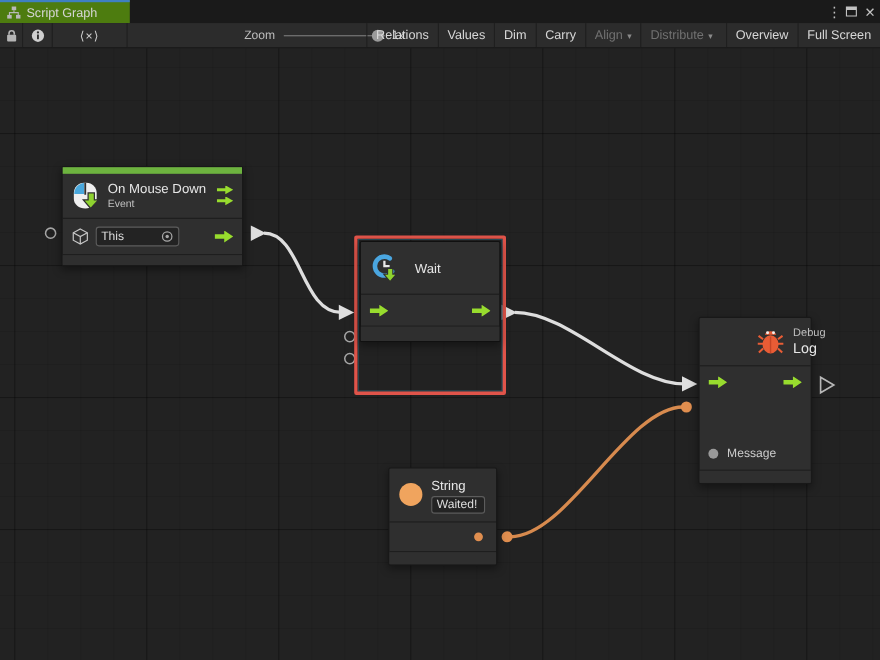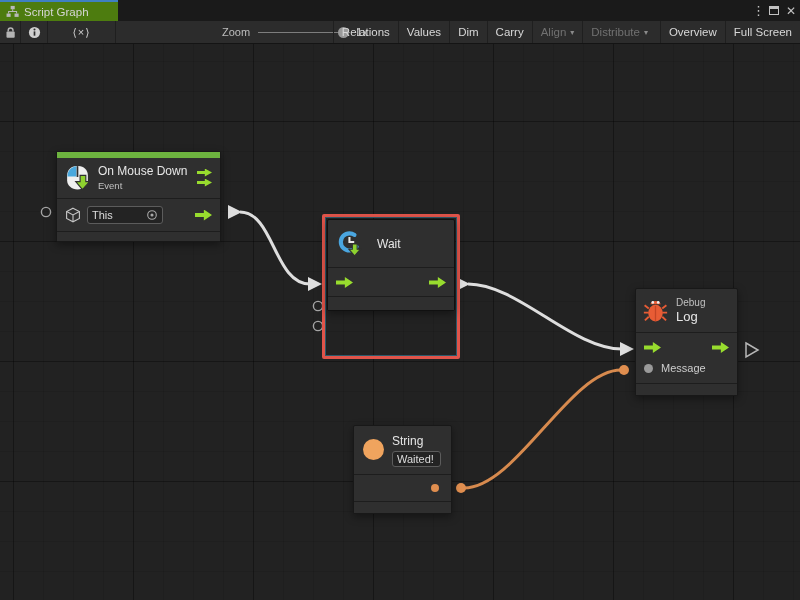--- a/index.html
+++ b/index.html
@@ -245,42 +245,42 @@
       <div class="ndiv"></div>
       <div style="display:flex;align-items:center;justify-content:space-between;padding:9px 8px 8px 8px;">
         <span class="garrow"></span>
         <span class="garrow"></span>
       </div>
       <div class="ndiv"></div>
       <div class="nfoot" style="height:13px;"></div>
     </div>
 
     <div class="node" style="left:635px; top:244px; width:103px;">
-      <div class="nhead" style="padding:8px 10px 8px 7px;">
+      <div class="nhead" style="padding:8px 10px 8px 7px;margin-left:45px;">
         <span style="display:flex;">
           <svg width="25" height="27" viewBox="0 0 24 26">
             <path d="M5.5 11 L1.5 8 M5.5 15 H0.8 M5.5 19 L1.8 22.5 M18.5 11 L22.5 8 M18.5 15 H23.2 M18.5 19 L22.2 22.5" stroke="#e85c35" stroke-width="1.8" fill="none"></path>
             <path d="M7 7 a5.2 4.2 0 0 1 10 0 z" fill="#e85c35"></path>
             <circle cx="9.4" cy="5.2" r="1.3" fill="#efefef"></circle>
               <circle cx="14.6" cy="5.2" r="1.3" fill="#efefef"></circle>
             <ellipse cx="12" cy="15.5" rx="7" ry="8" fill="#e85c35"></ellipse>
             <line x1="12" y1="8.5" x2="12" y2="23" stroke="#c44526" stroke-width="1.2"></line>
           </svg>
         </span>
         <span>
           <div class="nsub" style="font-size:10px;margin:0 0 1px 0;">Debug</div>
           <div class="ntitle" style="font-size:13px;">Log</div>
         </span>
       </div>
       <div class="ndiv"></div>
       <div style="display:flex;align-items:center;justify-content:space-between;padding:9px 8px 6px 8px;">
         <span class="garrow"></span>
         <span class="garrow"></span>
       </div>
-      <div style="display:flex;align-items:center;gap:8px;padding:3px 4px 9px 8px;">
+      <div style="display:flex;align-items:center;gap:8px;padding:3px 4px 9px 8px;margin-top:44px;">
         <span class="dot" style="width:9px;height:9px;background:#9a9a9a;"></span>
         <span class="plabel">Message</span>
       </div>
       <div class="ndiv"></div>
       <div class="nfoot" style="height:11px;"></div>
     </div>
 
     <div class="node" style="left:353px; top:381px; width:99px;">
       <div class="nhead" style="padding:8px 8px 7px 9px;align-items:flex-start;">
         <span class="dot" style="width:21px;height:21px;background:#f0a45e;margin-top:5px;"></span>

